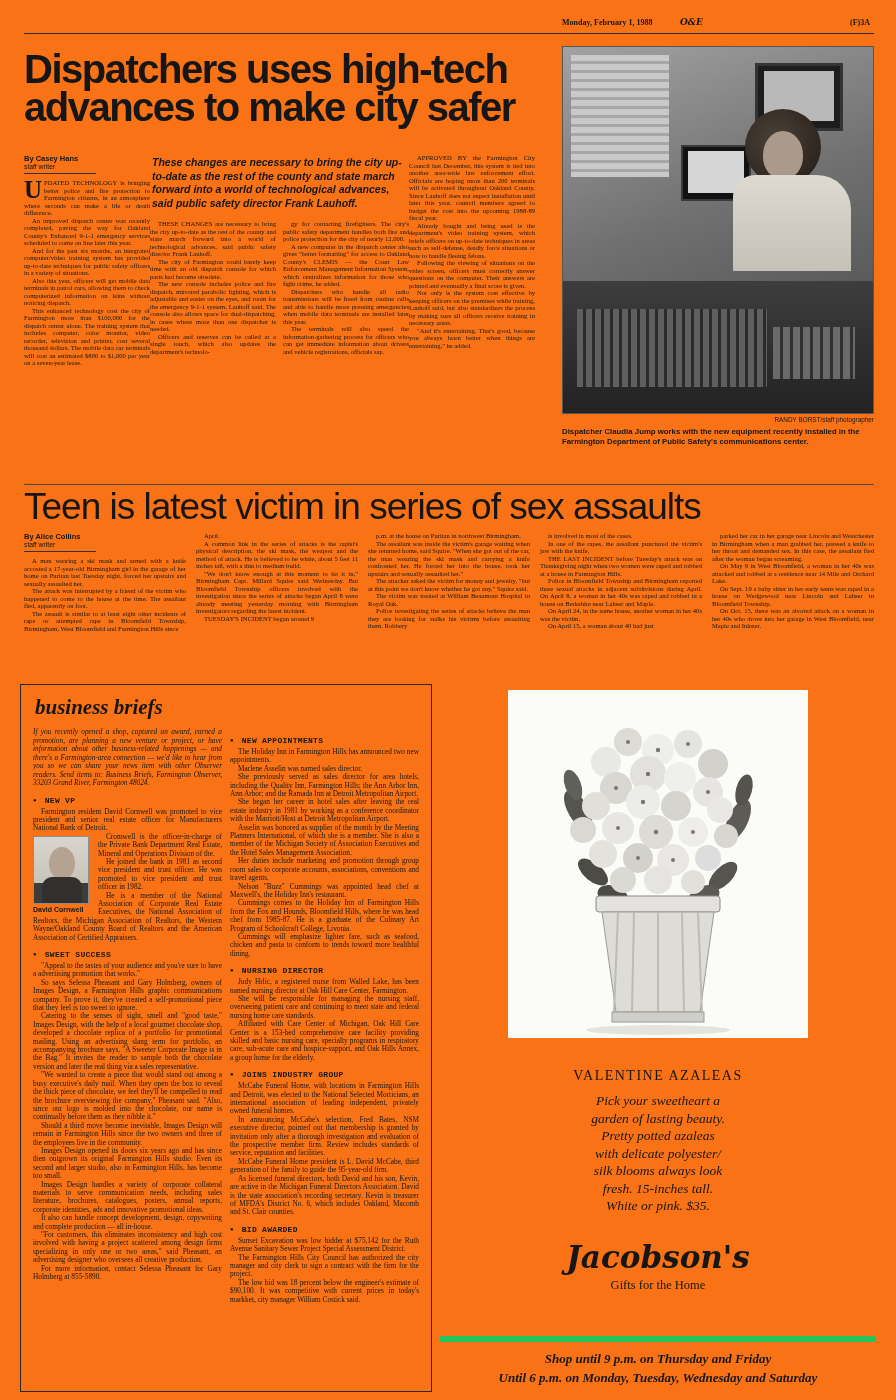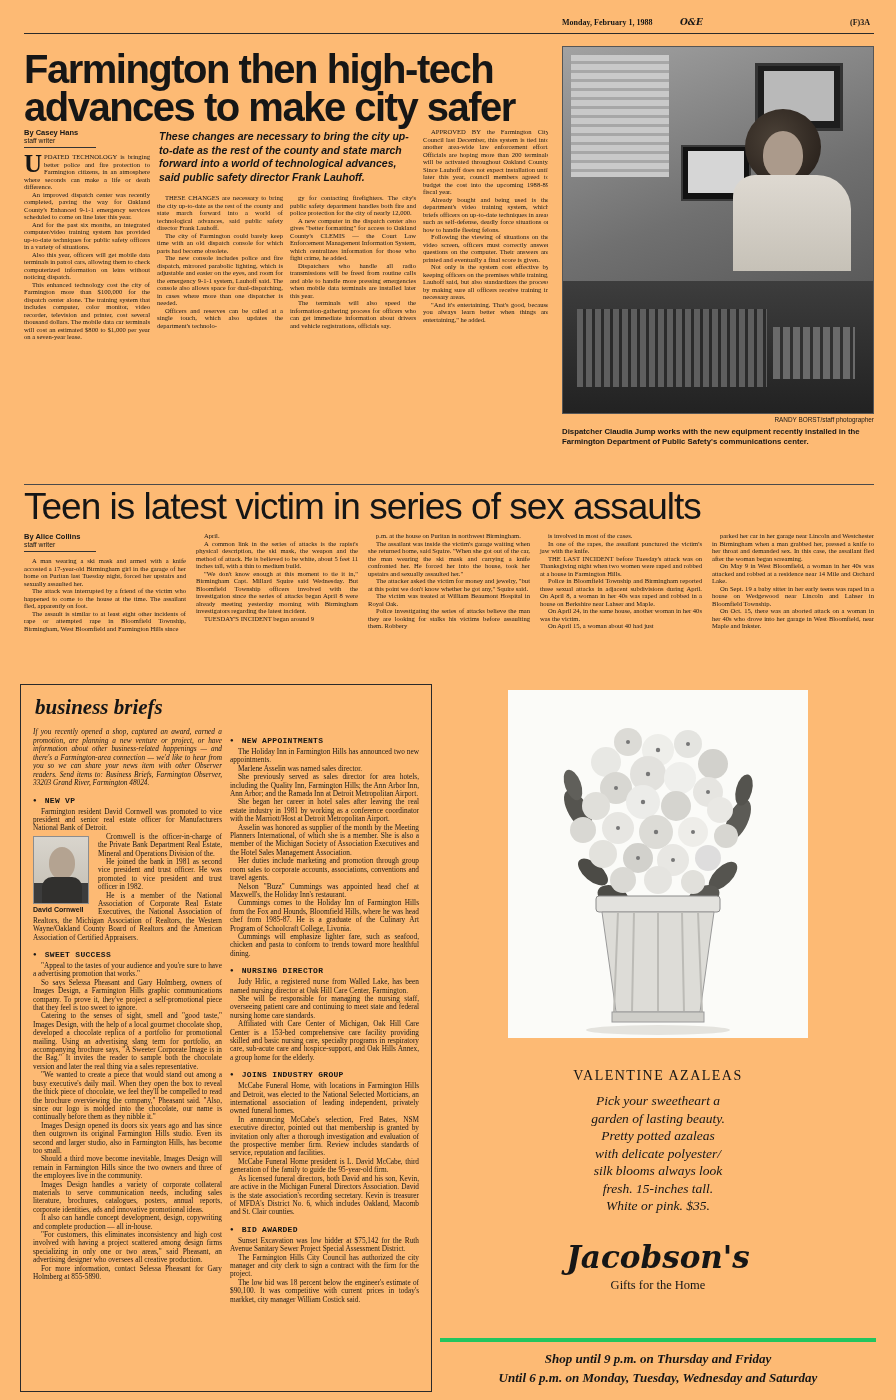--- a/index.html
+++ b/index.html
@@ -1,30 +1,30 @@
 <!DOCTYPE html>
 <html><head>
 <meta charset="utf-8">
 <style>
   html,body{margin:0;padding:0;background:#dedcd6;}
-  .page{position:relative;width:896px;height:1400px;margin:0 auto;background:#fdba74;color:#161616;
+  .page{position:relative;width:896px;height:1400px;margin:0 auto;background:#f97316;color:#161616;
         font-family:"Liberation Serif",serif;overflow:hidden;}
 
   
   .mast{position:absolute;top:18px;left:24px;right:22px;height:14px;font-size:8px;}
   .mast-date{position:absolute;left:538px;top:0;font-weight:bold;}
   .mast-paper{position:absolute;left:656px;top:-1px;font-family:"DejaVu Serif",serif;font-style:italic;font-weight:bold;font-size:9px;}
   .mast-page{position:absolute;right:4px;top:0;font-weight:bold;}
   .toprule{position:absolute;top:33px;left:24px;right:22px;height:1px;background:#2b2b2b;}
 
   
   .article1{position:absolute;top:46px;left:24px;right:22px;height:436px;}
   .a1-headline{margin:4px 0 0;width:556px;font-family:"Liberation Sans",sans-serif;font-weight:bold;
                font-size:40px;line-height:.95;letter-spacing:-1.5px;}
-  .a1-body{position:absolute;top:82px;left:0;width:524px;height:340px;display:flex;gap:7px;overflow:hidden;}
+  .a1-body{position:absolute;top:108px;left:0;width:524px;height:340px;display:flex;overflow:hidden;}
   .a1-body .c{width:126px;flex:none;}
   .a1-mid{width:259px;flex:none;}
   .midcols{display:flex;gap:7px;}
   .midcols .c{width:126px;}
   .coltext p{margin:0;font-size:6.6px;line-height:7.5px;text-align:justify;text-indent:8px;}
   .dropcap p:first-child{text-indent:0;}
   .dropcap p:first-child::first-letter{float:left;font-size:25px;line-height:19px;font-weight:bold;padding:1px 2px 0 0;}
   .byline{font-family:"Liberation Sans",sans-serif;margin-bottom:5px;border-bottom:1px solid #333;
           width:72px;padding-bottom:3px;}
   .byline-name{font-weight:bold;font-size:7.5px;}
@@ -84,37 +84,37 @@
 
   
   .ad{flex:1;display:flex;flex-direction:column;align-items:center;justify-content:space-between;}
   .ad-photo{width:300px;height:348px;margin-top:6px;background:#fcfcfa;}
   .ad-copy{text-align:center;margin-top:30px;}
   .ad-title{margin:0;font-weight:400;font-size:14px;letter-spacing:1.5px;}
   .ad-lines{margin-top:8px;}
   .ad-lines p{margin:0;font-style:italic;font-size:13.5px;line-height:1.3;}
   .ad-logo{margin-top:24px;font-family:"DejaVu Serif",serif;font-style:italic;font-weight:bold;font-size:31px;}
   .ad-tagline{margin-top:3px;font-size:12.5px;}
-  .ad-hours{margin-top:auto;width:100%;border-top:4px solid #22c55e;padding:8px 0 4px;text-align:center;}
+  .ad-hours{margin-top:auto;width:100%;border-top:6px solid #22c55e;padding:8px 0 4px;text-align:center;}
   .ad-hours p{margin:0;font-style:italic;font-weight:600;font-size:13px;line-height:1.45;}
 </style>
 </head>
 <body>
 
 <div class="page">
 
   <div class="mast">
     <span class="mast-date">Monday, February 1, 1988</span>
     <span class="mast-paper">O&amp;E</span>
     <span class="mast-page">(F)3A</span>
   </div>
   <div class="toprule"></div>
 
   <section class="article1">
-    <h1 class="a1-headline">Farmington then high-tech advances to make city safer</h1>
+    <h1 class="a1-headline">Dispatchers uses high-tech advances to make city safer</h1>
 
     <div class="a1-photo-wrap">
       <div class="photo-dispatcher">
         <div class="dp-window"></div>
         <div class="dp-monitor"></div>
         <div class="dp-screen2"></div>
         <div class="dp-hair"></div>
         <div class="dp-face"></div>
         <div class="dp-body"></div>
         <div class="dp-console"></div>
@@ -233,25 +233,25 @@
                   <p>He joined the bank in 1981 as second vice president and trust officer. He was promoted to vice president and trust officer in 1982.</p>
                   <p>He is a member of the National Association of Corporate Real Estate Executives, the National Association of Realtors, the Michigan Association of Realtors, the Western Wayne/Oakland County Board of Realtors and the American Association of Certified Appraisers.</p>
                 </div>
             </div>
           </section>
 
           <section class="brief">
             <h3 class="bh">SWEET SUCCESS</h3>
             <div class="bps">
                 <p>"Appeal to the tastes of your audience and you're sure to have a advertising promotion that works."</p>
-                <p>So says Selessa Pheasant and Gary Holmberg, owners of Images Design, a Farmington Hills graphic communications company. To prove it, they've project a self-promotional piece that they feel is too sweet to ignore.</p>
+                <p>So says Selessa Pheasant and Gary Holmberg, owners of Images Design, a Farmington Hills graphic communications company. To prove it, they've created a self-promotional piece that they feel is too sweet to ignore.</p>
                 <p>Catering to the senses of sight, smell and "good taste," Images Design, with the help of a local gourmet chocolate shop, developed a chocolate replica of a portfolio for promotional mailing. Using an advertising slang term for portfolio, an accompanying brochure says, "A Sweeter Corporate Image is in the Bag." It invites the reader to sample both the chocolate version and later the real thing via a sales representative.</p>
                 <p>"We wanted to create a piece that would stand out among a busy executive's daily mail. When they open the box to reveal the thick piece of chocolate, we feel they'll be compelled to read the brochure overviewing the company," Pheasant said. "Also, since our logo is molded into the chocolate, our name is continually before them as they nibble it."</p>
+                <p>Should a third move become inevitable, Images Design will remain in Farmington Hills since the two owners and three of the employees live in the community.</p>
                 <p>Images Design opened its doors six years ago and has since then outgrown its original Farmington Hills studio. Even its second and larger studio, also in Farmington Hills, has become too small.</p>
-                <p>Should a third move become inevitable, Images Design will remain in Farmington Hills since the two owners and three of the employees live in the community.</p>
                 <p>Images Design handles a variety of corporate collateral materials to serve communication needs, including sales literature, brochures, catalogues, posters, annual reports, corporate identities, ads and innovative promotional ideas.</p>
                 <p>It also can handle concept development, design, copywriting and complete production — all in-house.</p>
                 <p>"For customers, this eliminates inconsistency and high cost involved with having a project scattered among design firms specializing in only one or two areas," said Pheasant, an advertising designer who oversees all creative production.</p>
                 <p>For more information, contact Selessa Pheasant for Gary Holmberg at 855-5890.</p>
               </div>
           </section>
         </div>
 
         <div class="bcol">
           <section class="brief">

